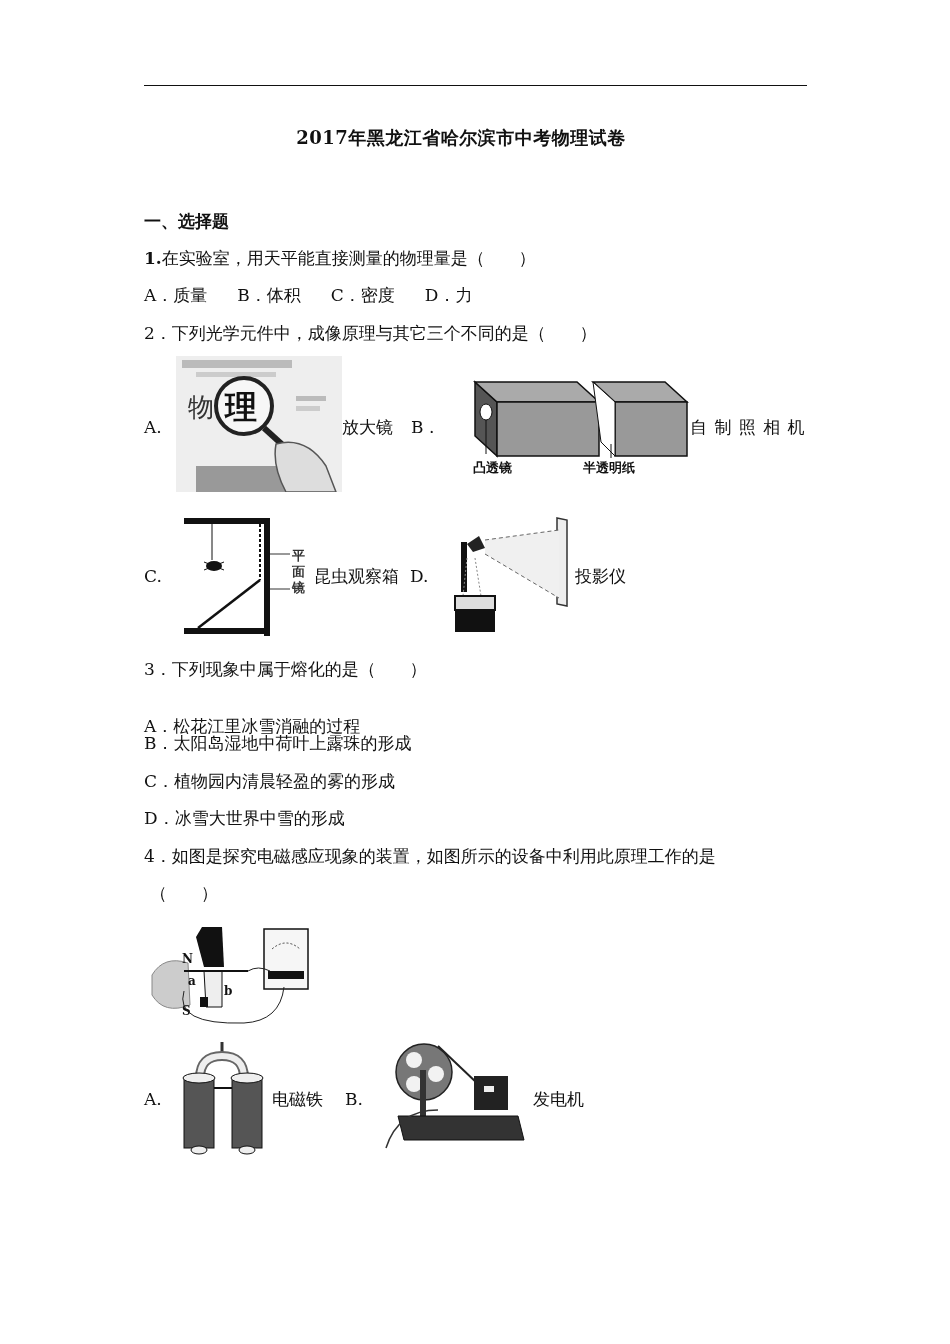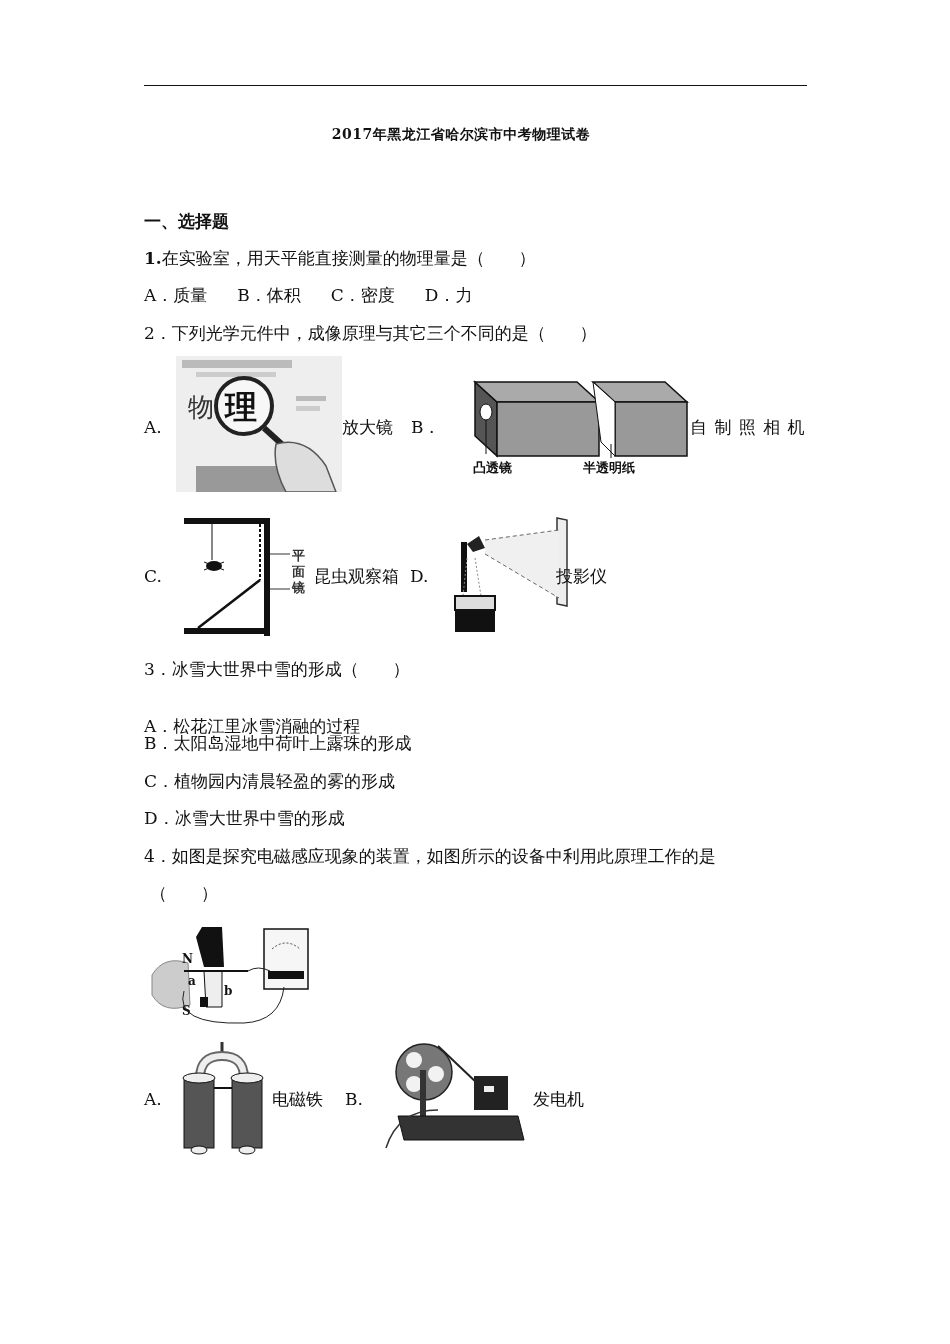--- a/index.html
+++ b/index.html
@@ -1,20 +1,20 @@
 <!DOCTYPE html>
 <html><head>
 <meta charset="utf-8">
 <style>
   html, body { margin: 0; padding: 0; background: #ffffff; }
   body { width: 950px; height: 1344px; position: relative; overflow: hidden;
          font-family: "DejaVu Serif", "Liberation Serif", serif; color: #111; }
   .rule { position: absolute; left: 144px; top: 85px; width: 663px; height: 0; border-top: 1.5px solid #111; }
   .title { position: absolute; left: 0; width: 922px; top: 126px; text-align: center;
-           font-size: 14px; font-weight: bold; letter-spacing: 0.5px; }
+           font-size: 18px; font-weight: bold; letter-spacing: 0.5px; }
   .line { position: absolute; left: 144px; font-size: 17px; white-space: nowrap; line-height: 22px; }
   .bold { font-weight: bold; }
   .gap { display: inline-block; }
   .fig { position: absolute; background: #fafafa; }
   .lbl { position: absolute; font-size: 17px; white-space: nowrap; line-height: 22px; }
   svg { display: block; }
 </style>
 </head>
 <body>
 
@@ -102,24 +102,24 @@
       <line x1="40" y1="26" x2="114" y2="16" stroke="#666" stroke-dasharray="4,3"></line>
       <line x1="40" y1="40" x2="114" y2="84" stroke="#666" stroke-dasharray="4,3"></line>
       <rect x="16" y="28" width="6" height="50" fill="#111"></rect>
       <polygon points="22,30 34,22 40,34 28,38" fill="#222"></polygon>
       <line x1="22" y1="44" x2="18" y2="82" stroke="#888" stroke-dasharray="2,2"></line>
       <line x1="30" y1="44" x2="36" y2="82" stroke="#888" stroke-dasharray="2,2"></line>
       <rect x="10" y="82" width="40" height="14" fill="#ddd" stroke="#111" stroke-width="2"></rect>
       <rect x="10" y="96" width="40" height="22" fill="#111"></rect>
     </svg>
   </div>
-  <div class="lbl" style="left:556px; top:565px;">投影仪</div>
+  <div class="lbl" style="left:575px; top:565px;">投影仪</div>
 
   <div class="line" style="top:658px;">
-    <span>3．</span><span>冰雪大世界中雪的形成（　　）</span>
+    <span>3．</span><span>下列现象中属于熔化的是（　　）</span>
   </div>
   <div class="line" style="top:695px;margin-top:20px;">
     <span>A．</span><span>松花江里冰雪消融的过程</span>
   </div>
   <div class="line" style="top:732px;text-align:right;">
     <span>B．</span><span>太阳岛湿地中荷叶上露珠的形成</span>
   </div>
   <div class="line" style="top:770px;">
     <span>C．</span><span>植物园内清晨轻盈的雾的形成</span>
   </div>

